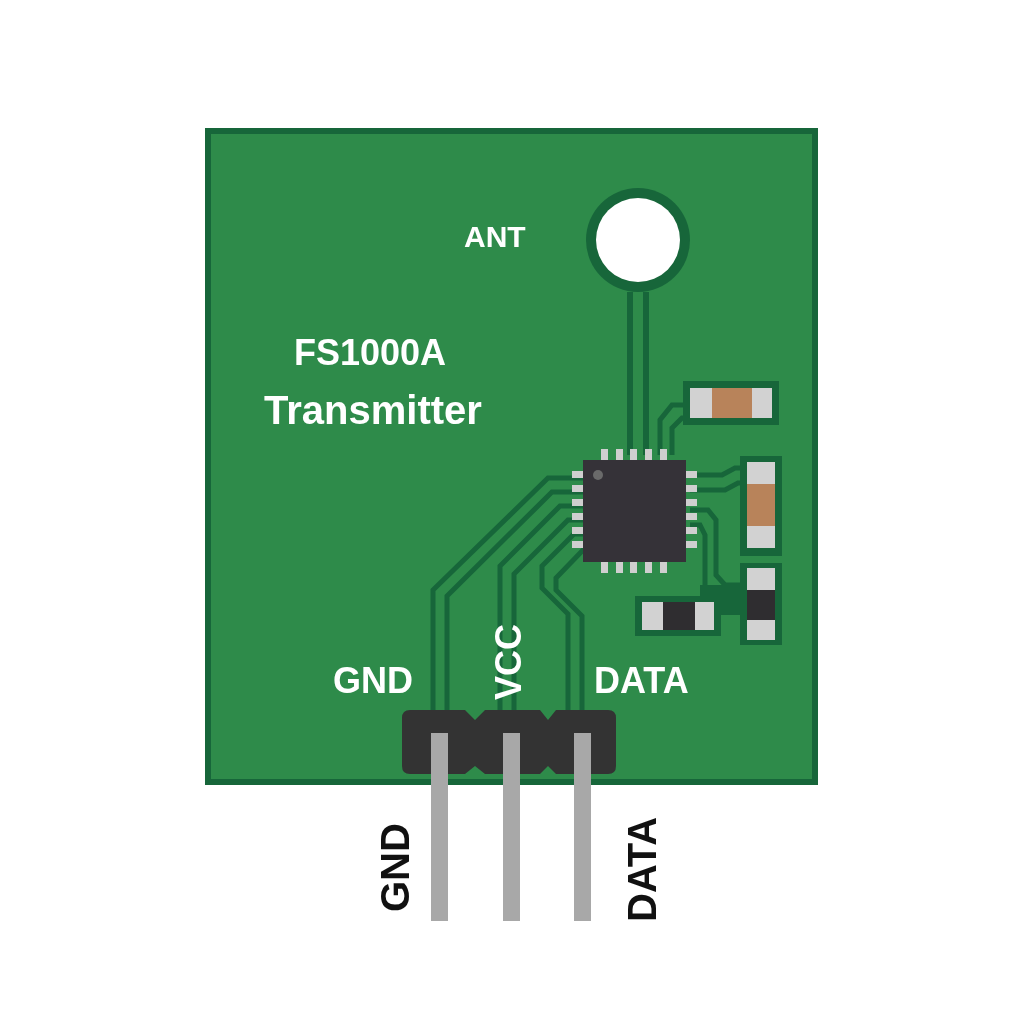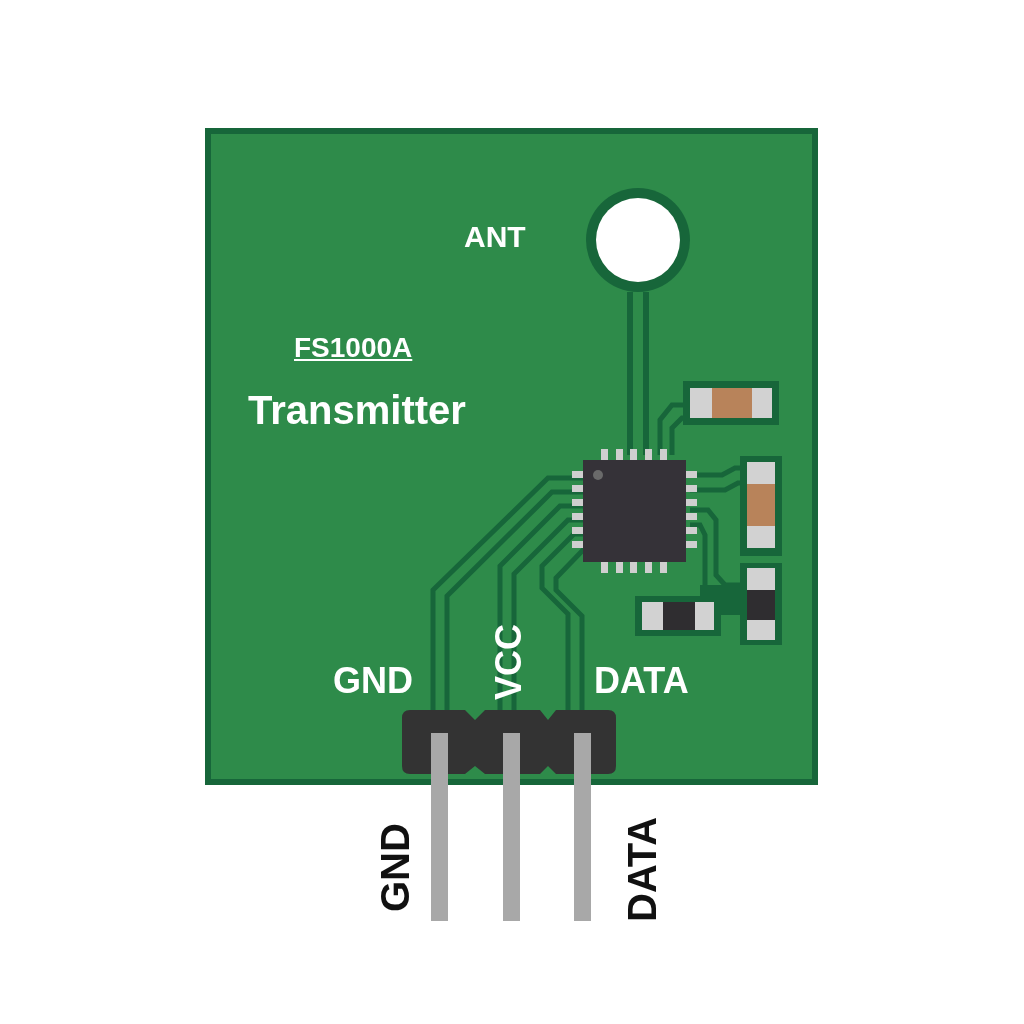--- a/index.html
+++ b/index.html
@@ -2,22 +2,22 @@
 <html><head>
 <meta charset="utf-8">
 <style>
   html, body { margin:0; padding:0; background:#ffffff; }
   body { width:1024px; height:1024px; position:relative; overflow:hidden; font-family:"Liberation Sans", sans-serif; }
   .board { position:absolute; left:205px; top:128px; width:613px; height:657px; background:#2e8b4a; border:6px solid #17663a; box-sizing:border-box; }
   svg.layer { position:absolute; left:0; top:0; width:1024px; height:1024px; }
   .lbl { position:absolute; color:#ffffff; font-weight:bold; white-space:nowrap; }
   .lbl-black { position:absolute; color:#111111; font-weight:bold; white-space:nowrap; }
   .ant { left:464px; top:220px; font-size:30px; }
-  .title1 { left:294px; top:332px; font-size:28px;text-decoration:underline; }
-  .title2 { left:248px; top:388px; font-size:40px; }
+  .title1 { left:294px; top:332px; font-size:36px; }
+  .title2 { left:264px; top:388px; font-size:40px; }
   .gnd { left:333px; top:660px; font-size:36px; }
   .data { left:594px; top:660px; font-size:36px; }
   .vcc { left:488px; top:648px; font-size:36px; transform:rotate(-90deg); transform-origin:left top; top:700px; }
   .gnd-b { left:373px; top:912px; font-size:40px; transform:rotate(-90deg); transform-origin:left top; }
   .data-b { left:620px; top:922px; font-size:40px; transform:rotate(-90deg); transform-origin:left top; }
 </style>
 </head>
 <body>
 
 <div class="board"></div>

